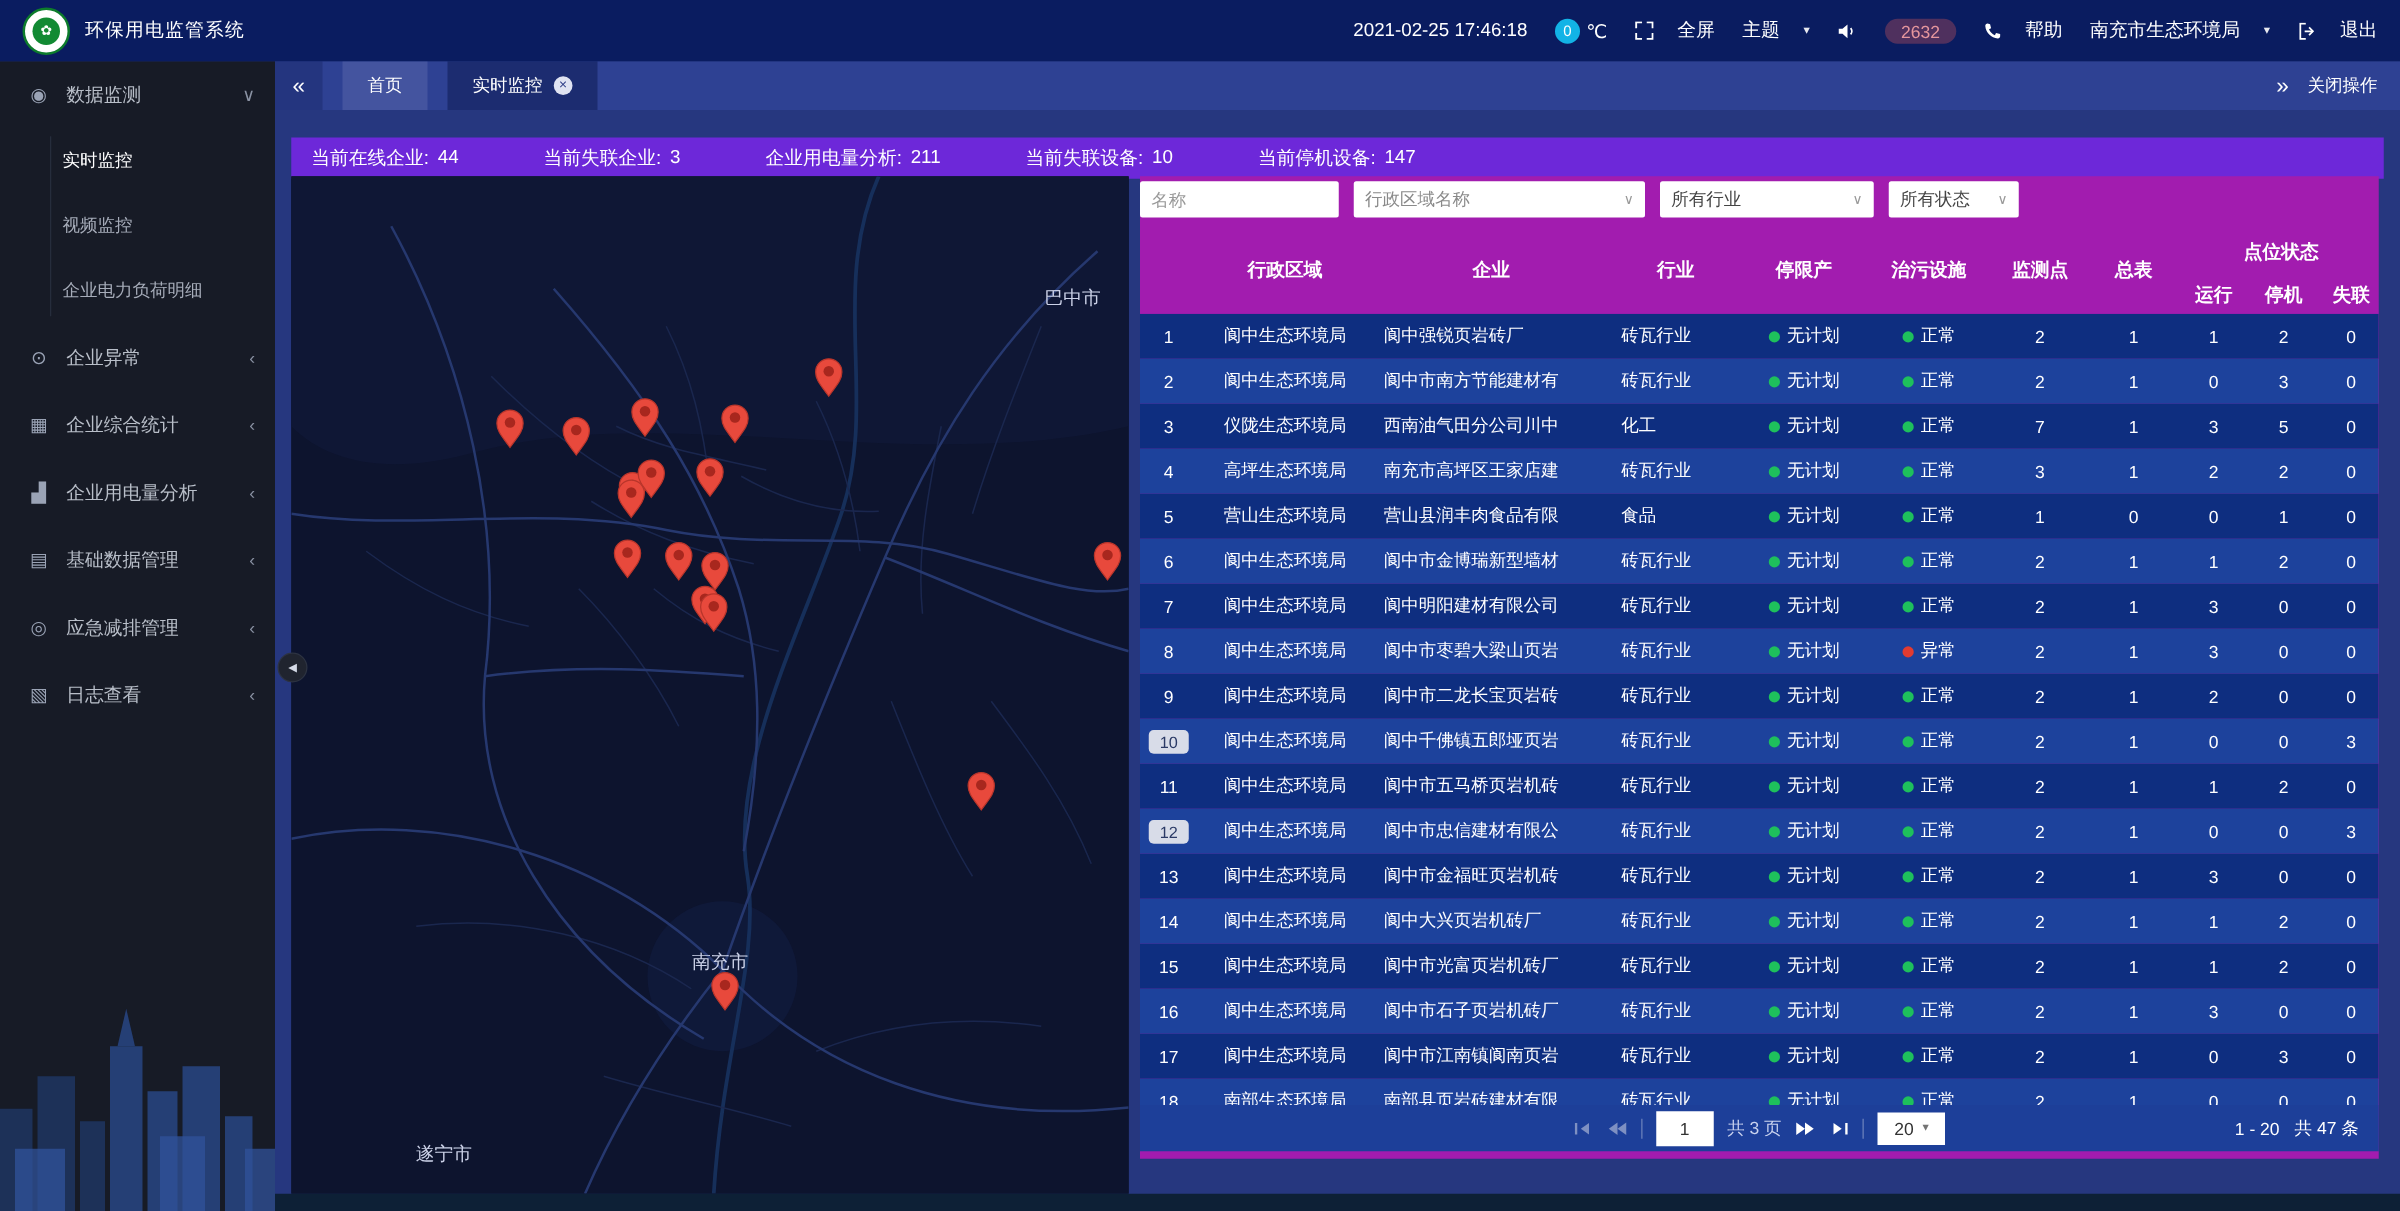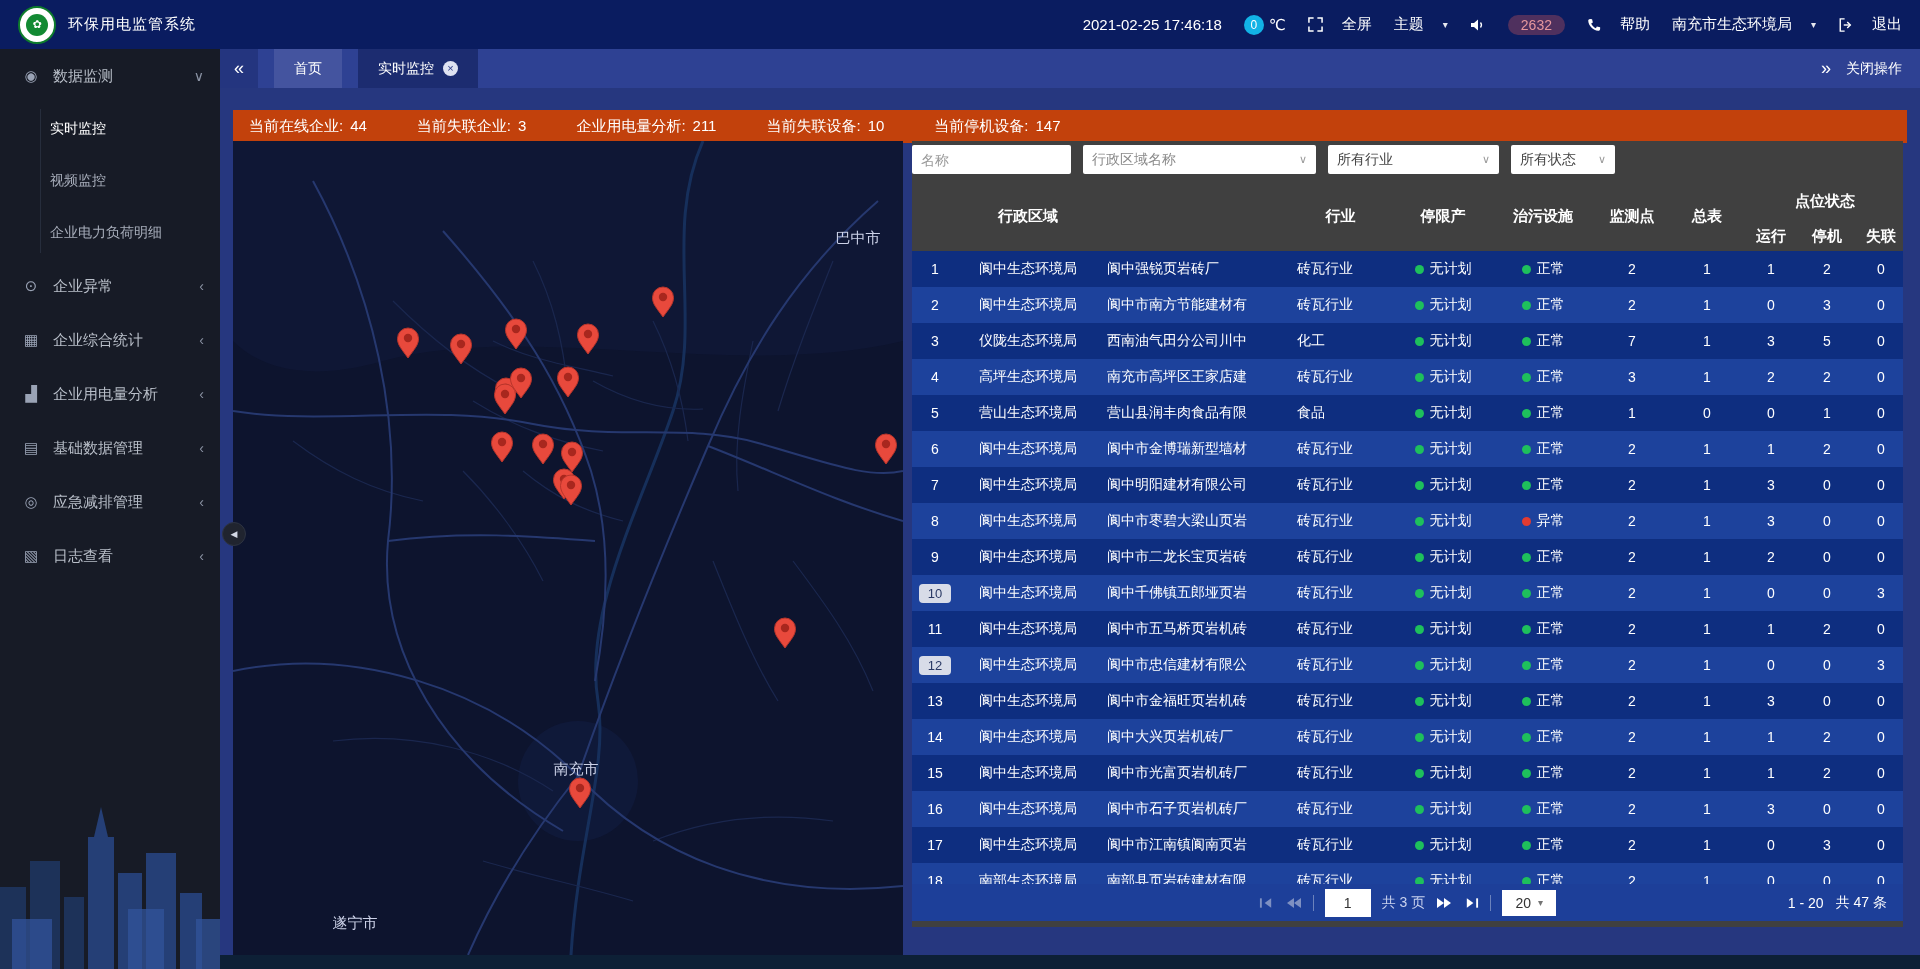--- a/index.html
+++ b/index.html
@@ -45,33 +45,33 @@
   .tab{display:flex;align-items:center;padding:0 20px;font-size:14px;background:#44549f;
         margin-left:16px;cursor:pointer;gap:9px;white-space:nowrap}
   .tab.active{background:#1c2c70}
   .tab-close{width:15px;height:15px;border-radius:50%;background:#dfe3f2;color:#2c3c86;font-size:11px;
         line-height:15px;display:flex;align-items:center;justify-content:center}
   .tabstrip-right{margin-left:auto;display:flex;align-items:center;gap:15px;padding-right:18px}
   .fwd-icon{font-size:18px;cursor:pointer}
   .close-ops{font-size:14px;cursor:pointer}
 
   
-  .statsbar{position:absolute;left:233px;top:110px;width:1674px;height:33px;background:#c2410c;
-        display:flex;align-items:center;gap:50px;padding:0 16px;color:#fff;font-size:15px;box-sizing:border-box}
+  .statsbar{position:absolute;left:233px;top:110px;width:1674px;height:33px;background:#6d28d9;
+        display:flex;align-items:center;gap:68px;padding:0 16px;color:#fff;font-size:15px;box-sizing:border-box}
   .stat{display:flex;gap:7px;white-space:nowrap}
 
   
   .map-panel{position:absolute;left:233px;top:141px;width:670px;height:814px;background:#0d142e;overflow:hidden}
   .city-label{fill:#ccd2e8;font-size:15px;text-anchor:middle;font-family:"Liberation Sans",sans-serif}
   .map-collapse{position:absolute;left:222px;top:522px;width:22px;height:22px;border-radius:50%;
         background:#20242f;border:1px solid #2d3342;color:#d4d9e6;display:flex;align-items:center;
         justify-content:center;font-size:9px;z-index:8;cursor:pointer}
 
   
-  .right-panel{position:absolute;left:912px;top:141px;width:991px;height:786px;background:#404040;box-sizing:border-box}
+  .right-panel{position:absolute;left:912px;top:141px;width:991px;height:786px;background:#a21caf;box-sizing:border-box}
   .filters{display:flex;gap:12px;padding-top:4px}
   .f-input{width:159px;height:29px;border:none;background:#fff;border-radius:2px;font-size:14px;
         padding:0 9px;box-sizing:border-box;color:#333;outline:none}
   .f-input::placeholder{color:#999}
   .f-select{height:29px;background:#fff;border-radius:2px;display:flex;align-items:center;
         justify-content:space-between;padding:0 9px;font-size:14px;box-sizing:border-box;cursor:pointer}
   .f-select .fs-caret{color:#999;font-size:11px;margin-left:8px}
   .fs-muted{color:#8a8a8a}
   .fs-dark{color:#444}
 
@@ -383,20 +383,21 @@
     </div>
     <div class="f-select" style="width:104px">
       <span class="fs-dark">所有状态</span>
       <span class="fs-caret">∨</span>
     </div>
   </div>
 
   <div class="thead grid-row">
       <div class="th" style="grid-area: 1 / 1 / 3;"></div>
       <div class="th" style="grid-area: 1 / 2 / 3;">行政区域</div>
+      <div class="th" style="grid-area: 1 / 3 / 3;">企业</div>
       <div class="th" style="grid-area: 1 / 4 / 3;">行业</div>
       <div class="th" style="grid-area: 1 / 5 / 3;">停限产</div>
       <div class="th" style="grid-area: 1 / 6 / 3;">治污设施</div>
       <div class="th" style="grid-area: 1 / 7 / 3;">监测点</div>
       <div class="th" style="grid-area: 1 / 8 / 3;">总表</div>
       <div class="th group" style="grid-area: 1 / 9 / auto / 12;">点位状态</div>
       <div class="th" style="grid-area: 2 / 9;">运行</div>
       <div class="th" style="grid-area: 2 / 10;">停机</div>
       <div class="th" style="grid-area: 2 / 11;">失联</div>
     </div>

